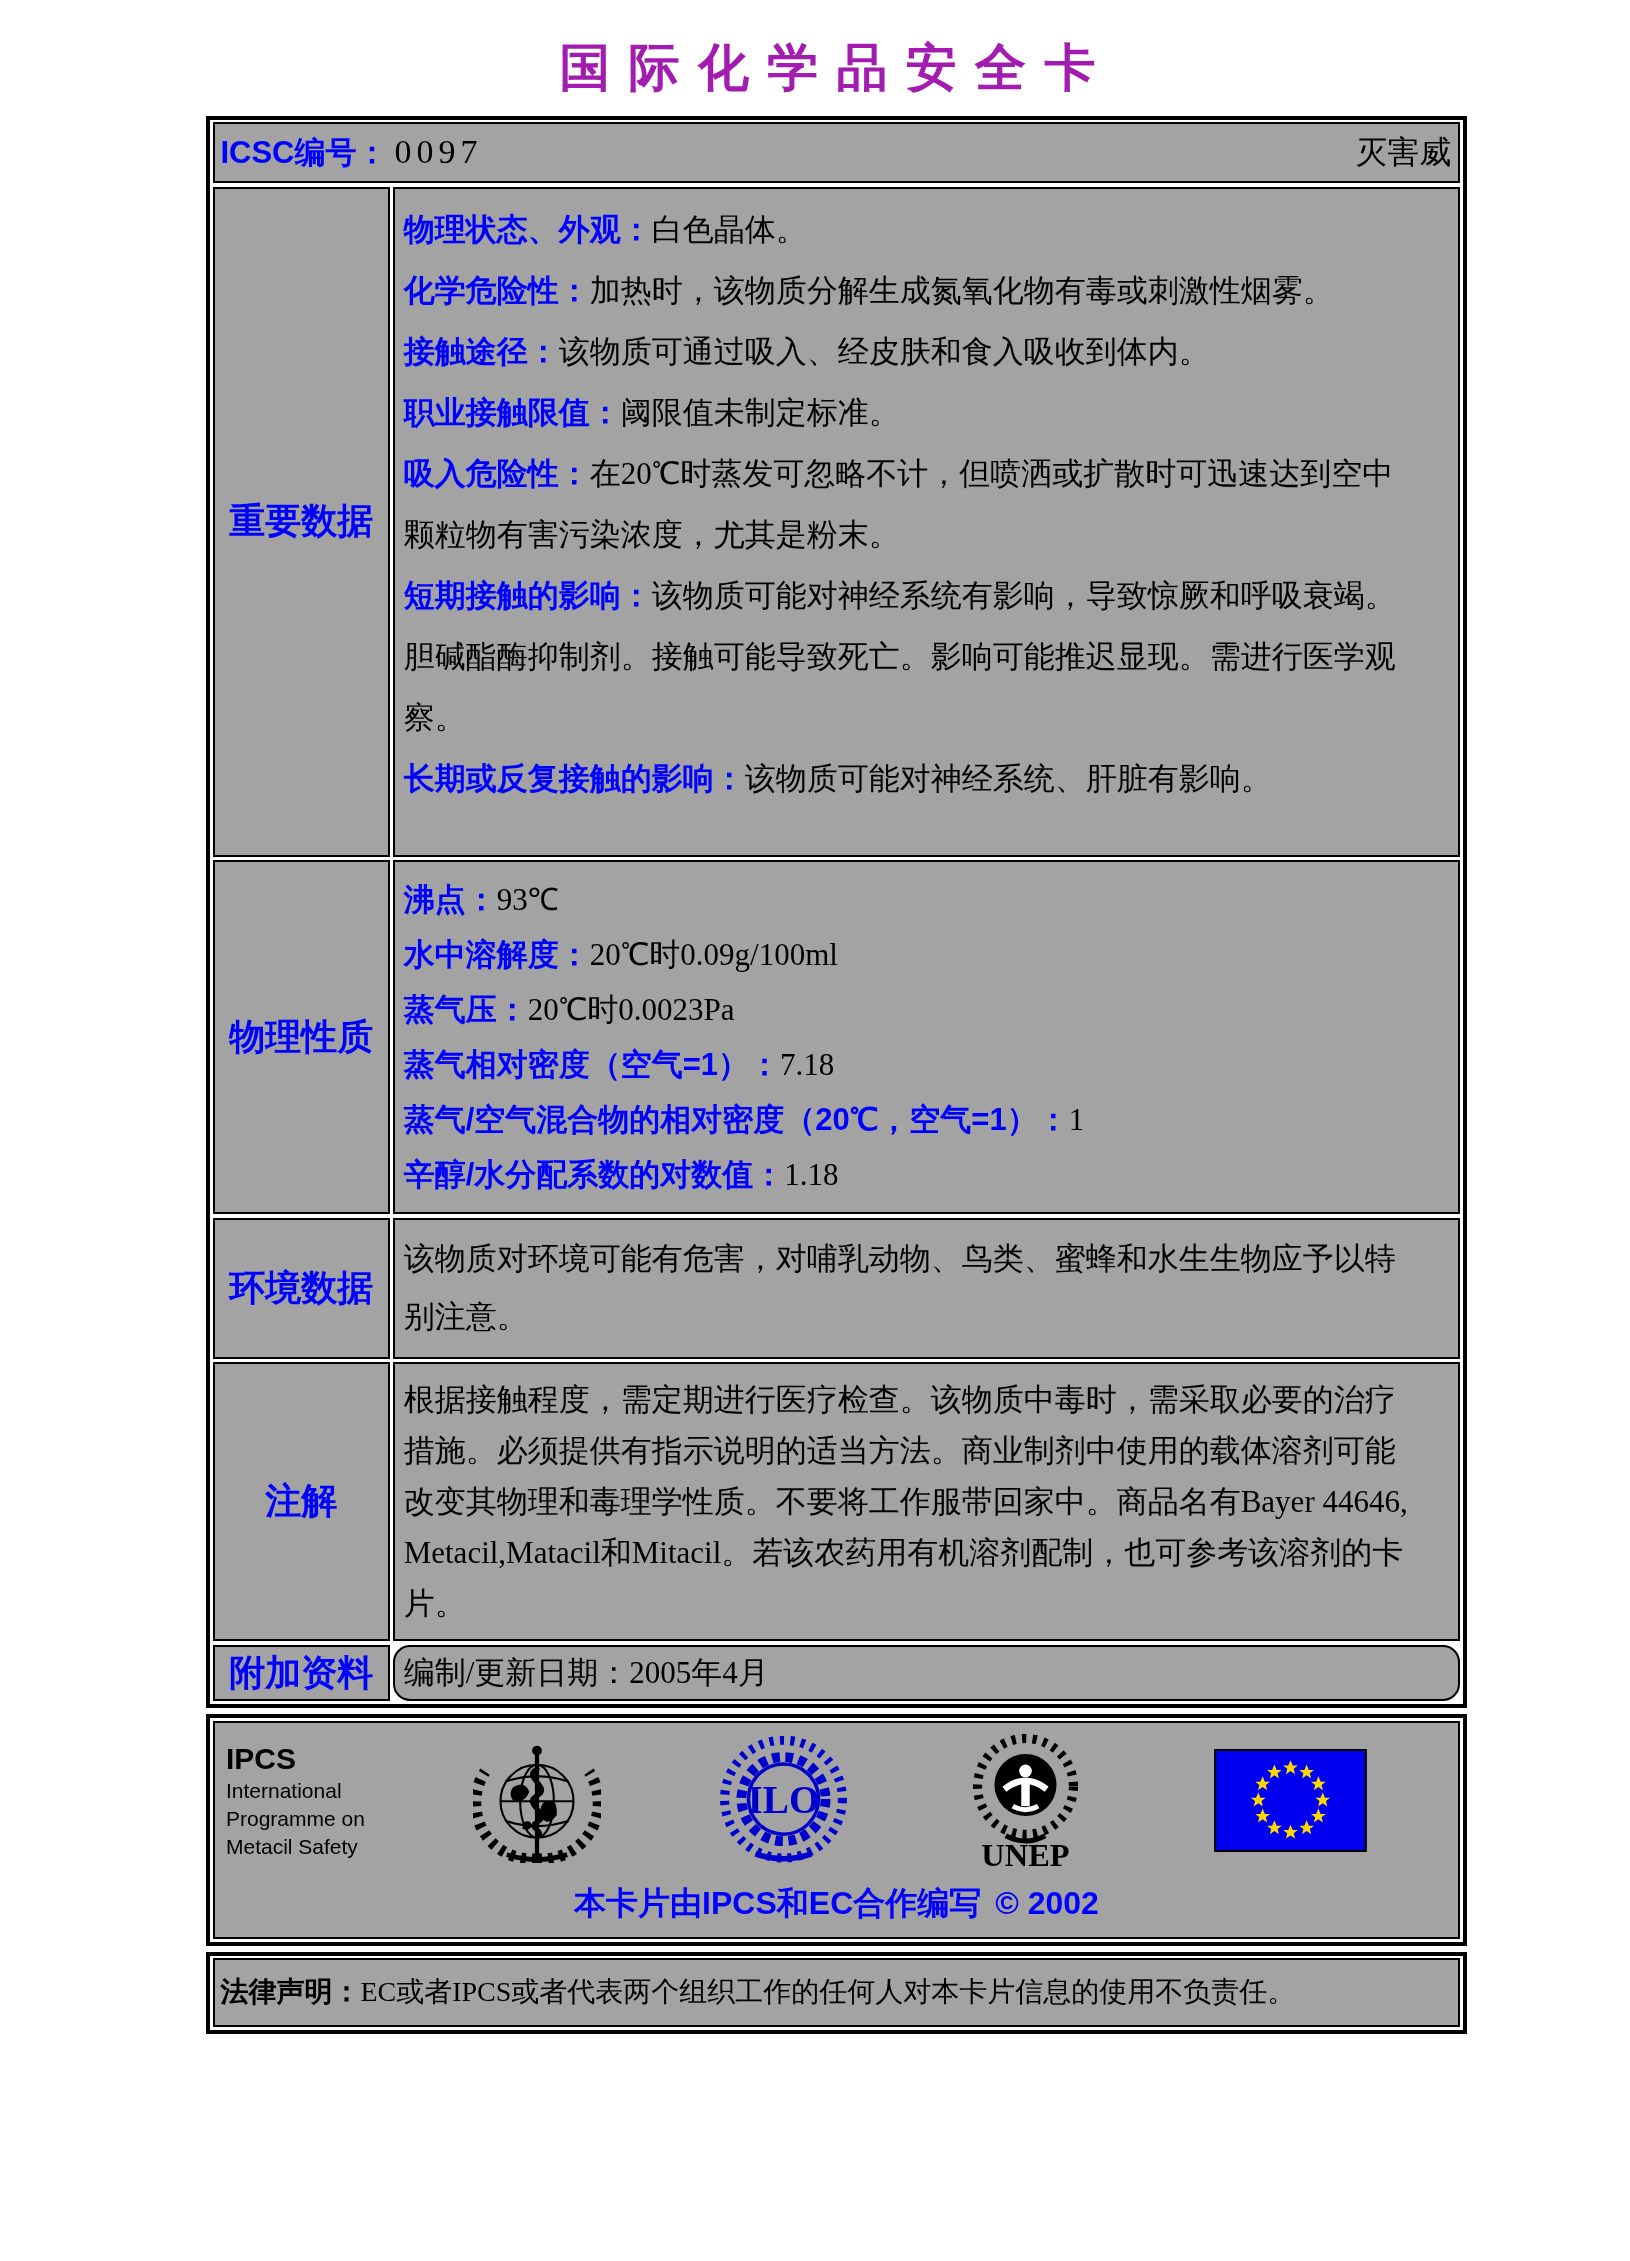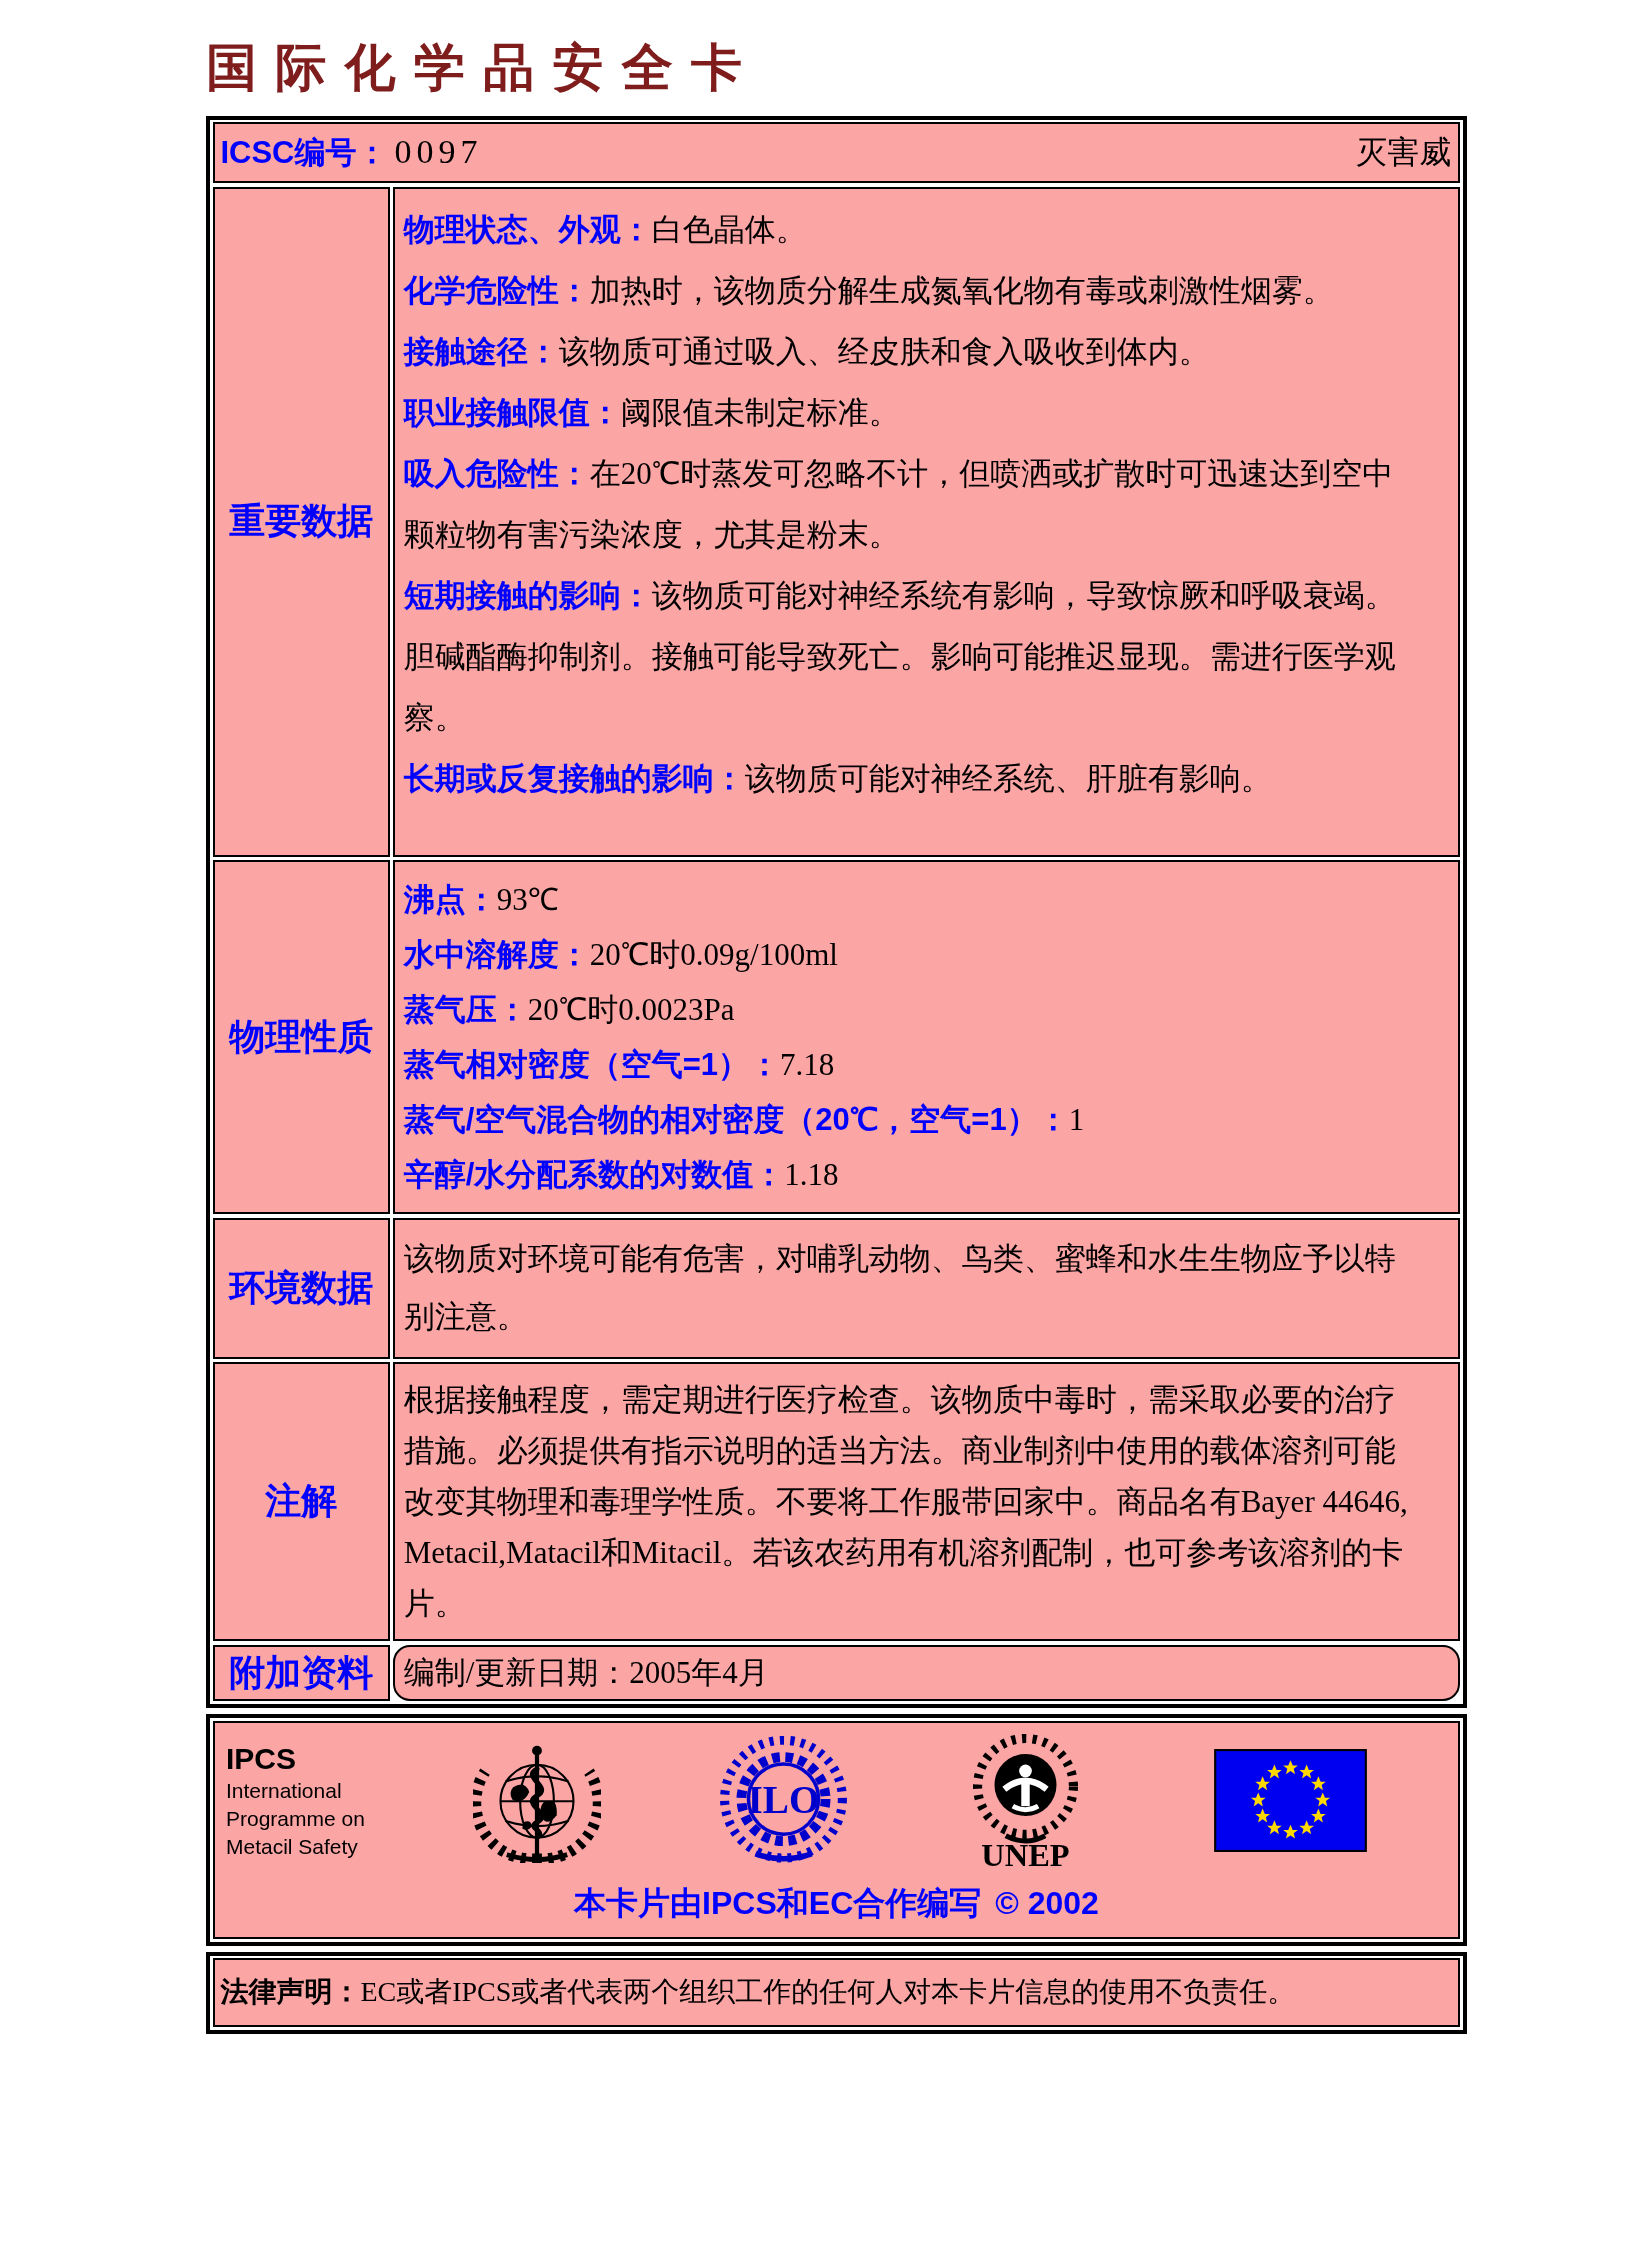--- a/index.html
+++ b/index.html
@@ -6,33 +6,34 @@
   body{
     width:1631px; min-height:2261px; background:#ffffff;
     font-family:"Liberation Serif", serif;
     -webkit-font-smoothing:antialiased;
   }
   .page{position:relative; width:1631px; min-height:2261px;}
 
   
   .doc-title{
     margin:34px 0 12.7px 206px; width:1261px;
+    text-align:center;
     font-family:"Liberation Sans", sans-serif;
     font-weight:bold; font-size:51px; letter-spacing:18.3px;
-    color:#7f1d1d;
+    color:#a21caf;
   }
 
   
   .boxed{
     margin-left:206px; width:1261px; box-sizing:border-box;
     border:4.2px solid #000; padding:2.8px; background:#fff;
   }
   .trow{display:flex; gap:3.5px; margin-top:3.5px;}
   .trow:first-child{margin-top:0;}
-  .cell{border:2.1px solid #000; box-sizing:border-box; background:#fca5a5;}
+  .cell{border:2.1px solid #000; box-sizing:border-box; background:#a3a3a3;}
 
   .header-cell{
     flex:1; display:flex; align-items:center; justify-content:space-between;
     height:61px; padding:0 7px 0 5.6px;
   }
   .icsc-label{
     font-family:"Liberation Sans", sans-serif; font-weight:bold;
     color:#0000ff; font-size:31px;
   }
   .icsc-number{font-size:34px; color:#000; letter-spacing:5px; margin-left:7px;}

